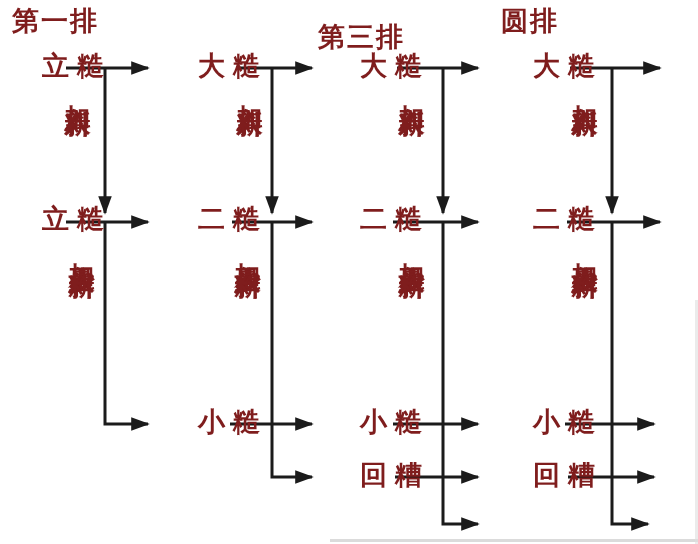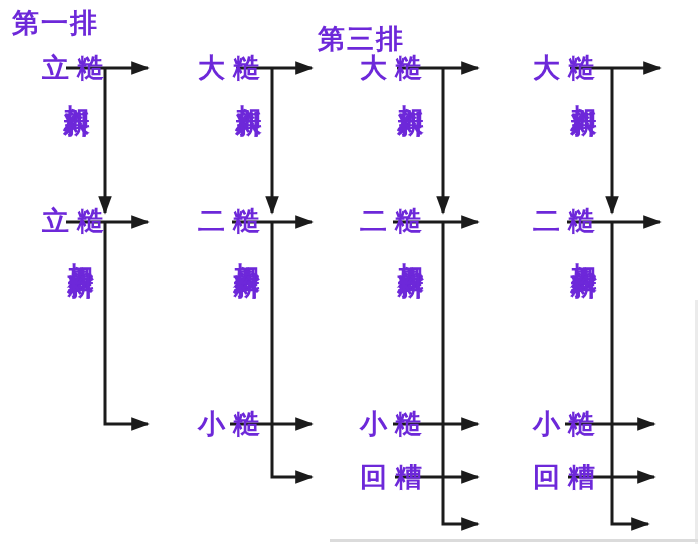--- a/index.html
+++ b/index.html
@@ -1,19 +1,19 @@
 <!DOCTYPE html>
 <html><head>
 <meta charset="utf-8">
 <style>
   html,body{margin:0;padding:0;background:#ffffff;}
   #stage{
     position:relative;width:698px;height:544px;background:#ffffff;
-    font-family:Liberation Serif, serif;
-    color:#6d28d9;overflow:hidden;
+    font-family:Liberation Mono, monospace;
+    color:#7f1d1d;overflow:hidden;
   }
   .hdr{
     position:absolute;font-size:27px;font-weight:700;letter-spacing:2px;
     white-space:nowrap;line-height:30px;
   }
   .node{
     position:absolute;font-size:27px;font-weight:700;letter-spacing:8px;
     white-space:nowrap;line-height:31px;margin-left:32px;
   }
   .vlabel{
@@ -81,20 +81,21 @@
         <path d="M443,223 V524 H478" marker-end="url(#ah)"></path>
 
         <path d="M612,68 V213" marker-end="url(#ah)"></path>
         <path d="M612,223 V524 H648" marker-end="url(#ah)"></path>
       </g>
     </g>
   </svg>
 
   <div class="hdr" style="left:12px;top:8px">第一排</div>
   <div class="hdr" style="left:318px;top:24px">第三排</div>
+  <div class="hdr" style="left:501px;top:8px">圆排</div>
 
   <div class="node" style="left:10px;top:53px">立糙</div>
   <div class="node" style="left:166px;top:53px">大糙</div>
   <div class="node" style="left:328px;top:53px">大糙</div>
   <div class="node" style="left:501px;top:53px">大糙</div>
 
   <div class="node" style="left:10px;top:206px">立糙</div>
   <div class="node" style="left:166px;top:206px">二糙</div>
   <div class="node" style="left:328px;top:206px">二糙</div>
   <div class="node" style="left:501px;top:206px">二糙</div>

